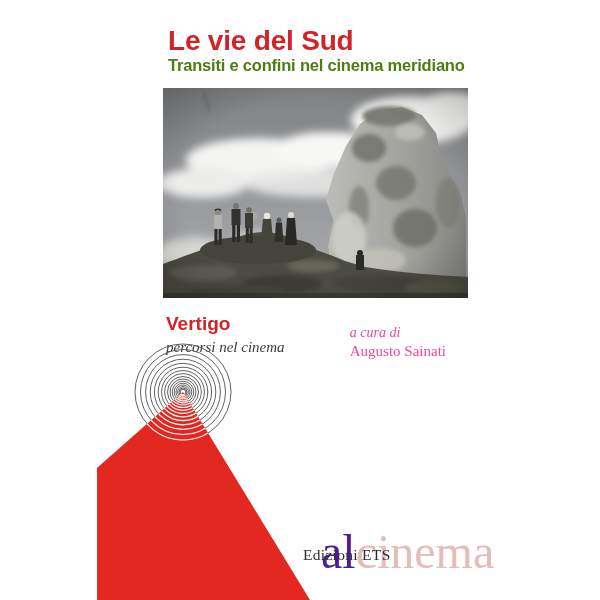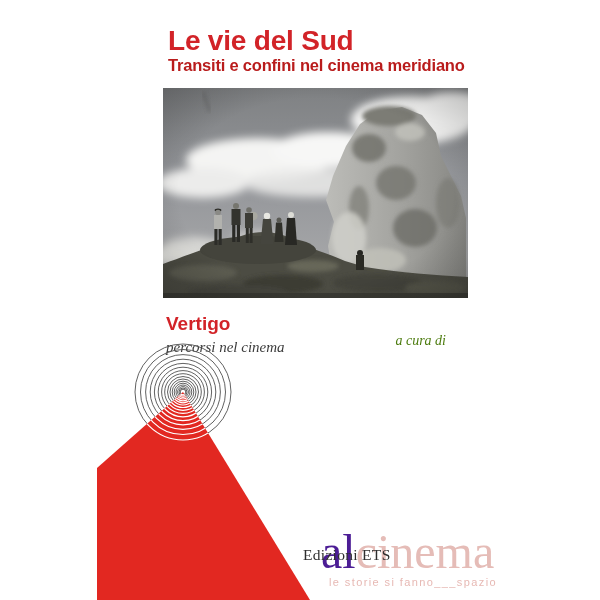--- a/index.html
+++ b/index.html
@@ -8,42 +8,42 @@
     overflow:hidden;font-family:"Liberation Sans",sans-serif;
   }
   
   .title{
     position:absolute;left:168px;top:26px;
     font-size:28px;font-weight:bold;color:#d22328;letter-spacing:-.2px;
     line-height:1.05;
   }
   .subtitle{
     position:absolute;left:168px;top:56px;
-    font-size:16.5px;font-weight:bold;color:#b91c1c;letter-spacing:-.2px;
+    font-size:16.5px;font-weight:bold;color:#4d7c0f;letter-spacing:-.2px;
     white-space:nowrap;
   }
   
   .photo{
     position:absolute;left:163px;top:88px;width:305px;height:210px;
     background:#909090;
   }
   
   .series-name{
     position:absolute;left:166px;top:313px;
     font-size:19px;font-weight:bold;color:#d22328;
   }
   .series-tagline{
     position:absolute;left:166px;top:339px;
     font-family:"Liberation Serif",serif;font-style:italic;
     font-size:15px;color:#3c3c3c;
   }
   
   .editors{
-    position:absolute;right:134px;top:332px;text-align:left;
-    color:#4d7c0f;font-family:"Liberation Serif",serif;
+    position:absolute;right:134px;top:324px;text-align:left;
+    color:#ec4899;font-family:"Liberation Serif",serif;
   }
   .editors .prefix{font-style:italic;font-size:14px;line-height:17px;margin-bottom:2px;}
   .editors .name{font-size:15px;line-height:16px;}
   
   .spiral-beam{position:absolute;left:0;top:0;width:600px;height:600px;}
   
   .brand{
     position:absolute;left:321px;top:528px;
     font-family:"Liberation Serif",serif;font-size:48px;line-height:1;
     letter-spacing:0;z-index:2;
@@ -185,20 +185,21 @@
       <rect x="0" y="205" width="305" height="5" fill="#33332e" opacity=".7"></rect>
       <rect x="0" y="0" width="305" height="210" fill="url(#vg)"></rect>
     </svg>
   </div>
 
   <div class="series-name">Vertigo</div>
   <div class="series-tagline">percorsi nel cinema</div>
 
   <div class="editors">
     <div class="prefix">a cura di</div>
+    <div class="name">Augusto Sainati</div>
   </div>
 
   <svg class="spiral-beam" width="600" height="600" viewBox="0 0 600 600">
     <defs>
       <clipPath id="beamclip">
         <path d="M183,392 L97,468 L97,600 L310,600 Z"></path>
       </clipPath>
     </defs>
 
     <g stroke="#4f4f4f" fill="none" stroke-width="0.9">
@@ -237,15 +238,14 @@
         <circle cx="183" cy="392" r="8.8"></circle>
       <circle cx="183" cy="392" r="7"></circle>
         <circle cx="183" cy="392" r="5.4"></circle>
       <circle cx="183" cy="392" r="4"></circle>
         <circle cx="183" cy="392" r="2.8"></circle>
     </g>
   </svg>
 
   <div class="brand"><span class="al">al</span><span class="corso">cinema</span></div>
   <div class="publisher-name">Edizioni ETS</div>
-  <div class="brand-tagline">le storie si fanno___spazio</div>
 
 </div>
 
 </body></html>

